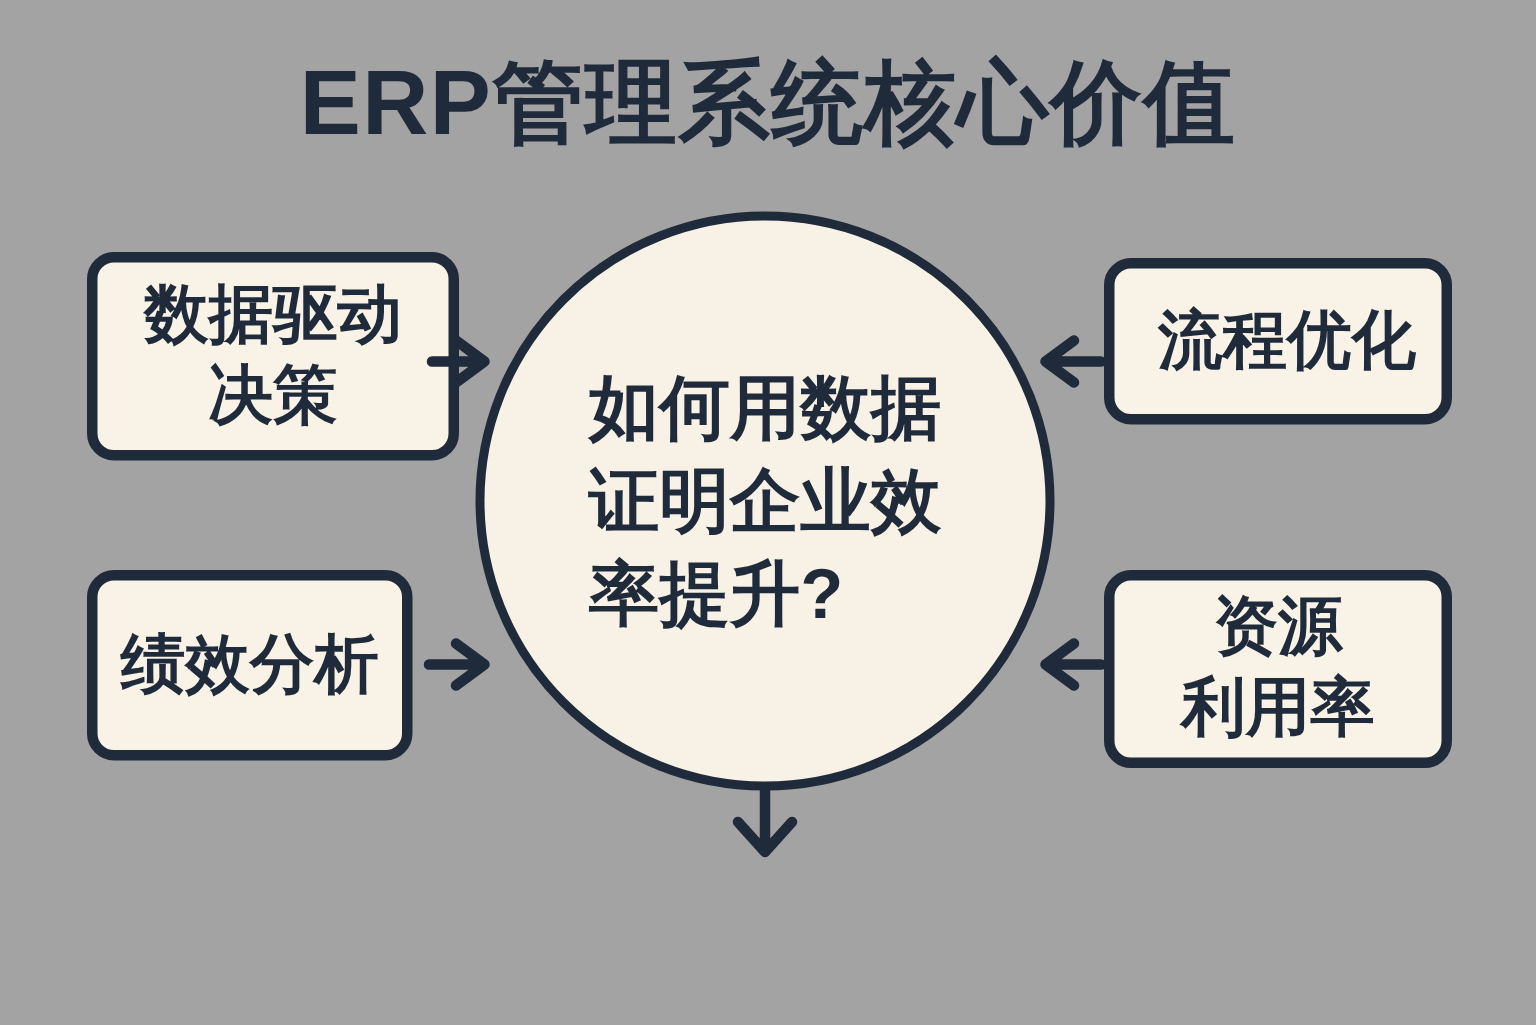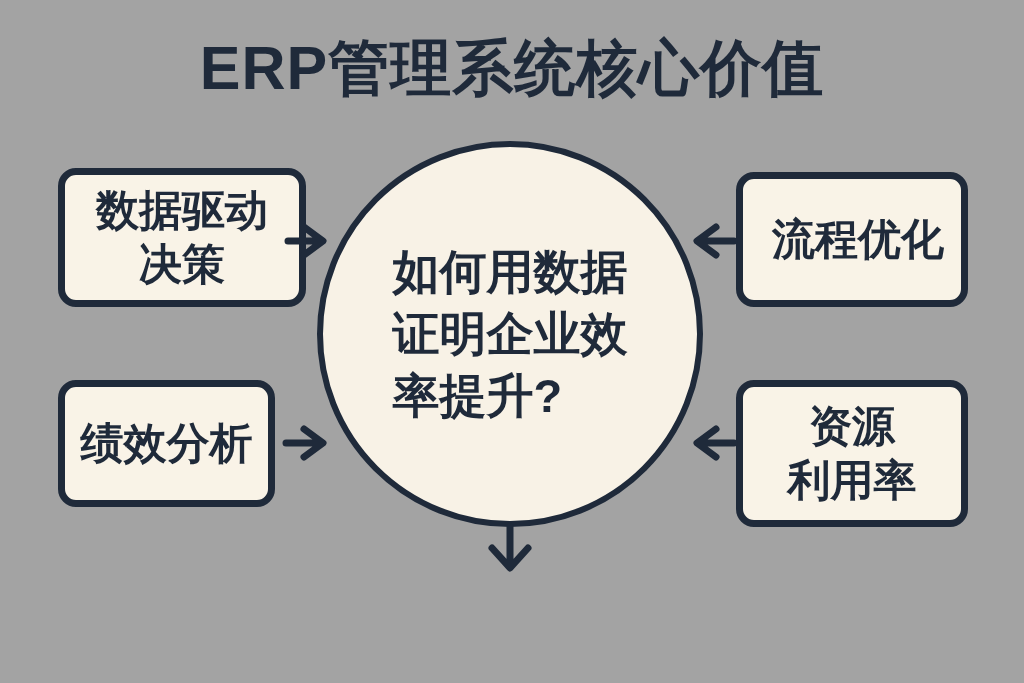--- a/index.html
+++ b/index.html
@@ -57,22 +57,22 @@
   }
   .node-label {
     font-size: 43px;
     font-weight: 800;
     text-align: center;
     line-height: 1.25;
     white-space: pre-line;
   }
   .node-tl { left: 58px;  top: 168px; width: 248px; height: 139px; }
   .node-bl { left: 58px;  top: 380px; width: 217px; height: 127px; }
-  .node-tr { left: 736px; top: 172px; width: 232px; height: 135px; padding-left: 12px; }
-  .node-br { left: 736px; top: 380px; width: 232px; height: 147px; }
+  .node-tr { left: 736px; top: 172px; width: 232px; height: 111px; padding-left: 12px; }
+  .node-br { left: 736px; top: 380px; width: 232px; height: 132px; }
   .arrows {
     position: absolute;
     left: 0; top: 0;
     width: 1024px;
     height: 683px;
     pointer-events: none;
   }
   .arrow {
     stroke: #1f2a3a;
     stroke-width: 7;

